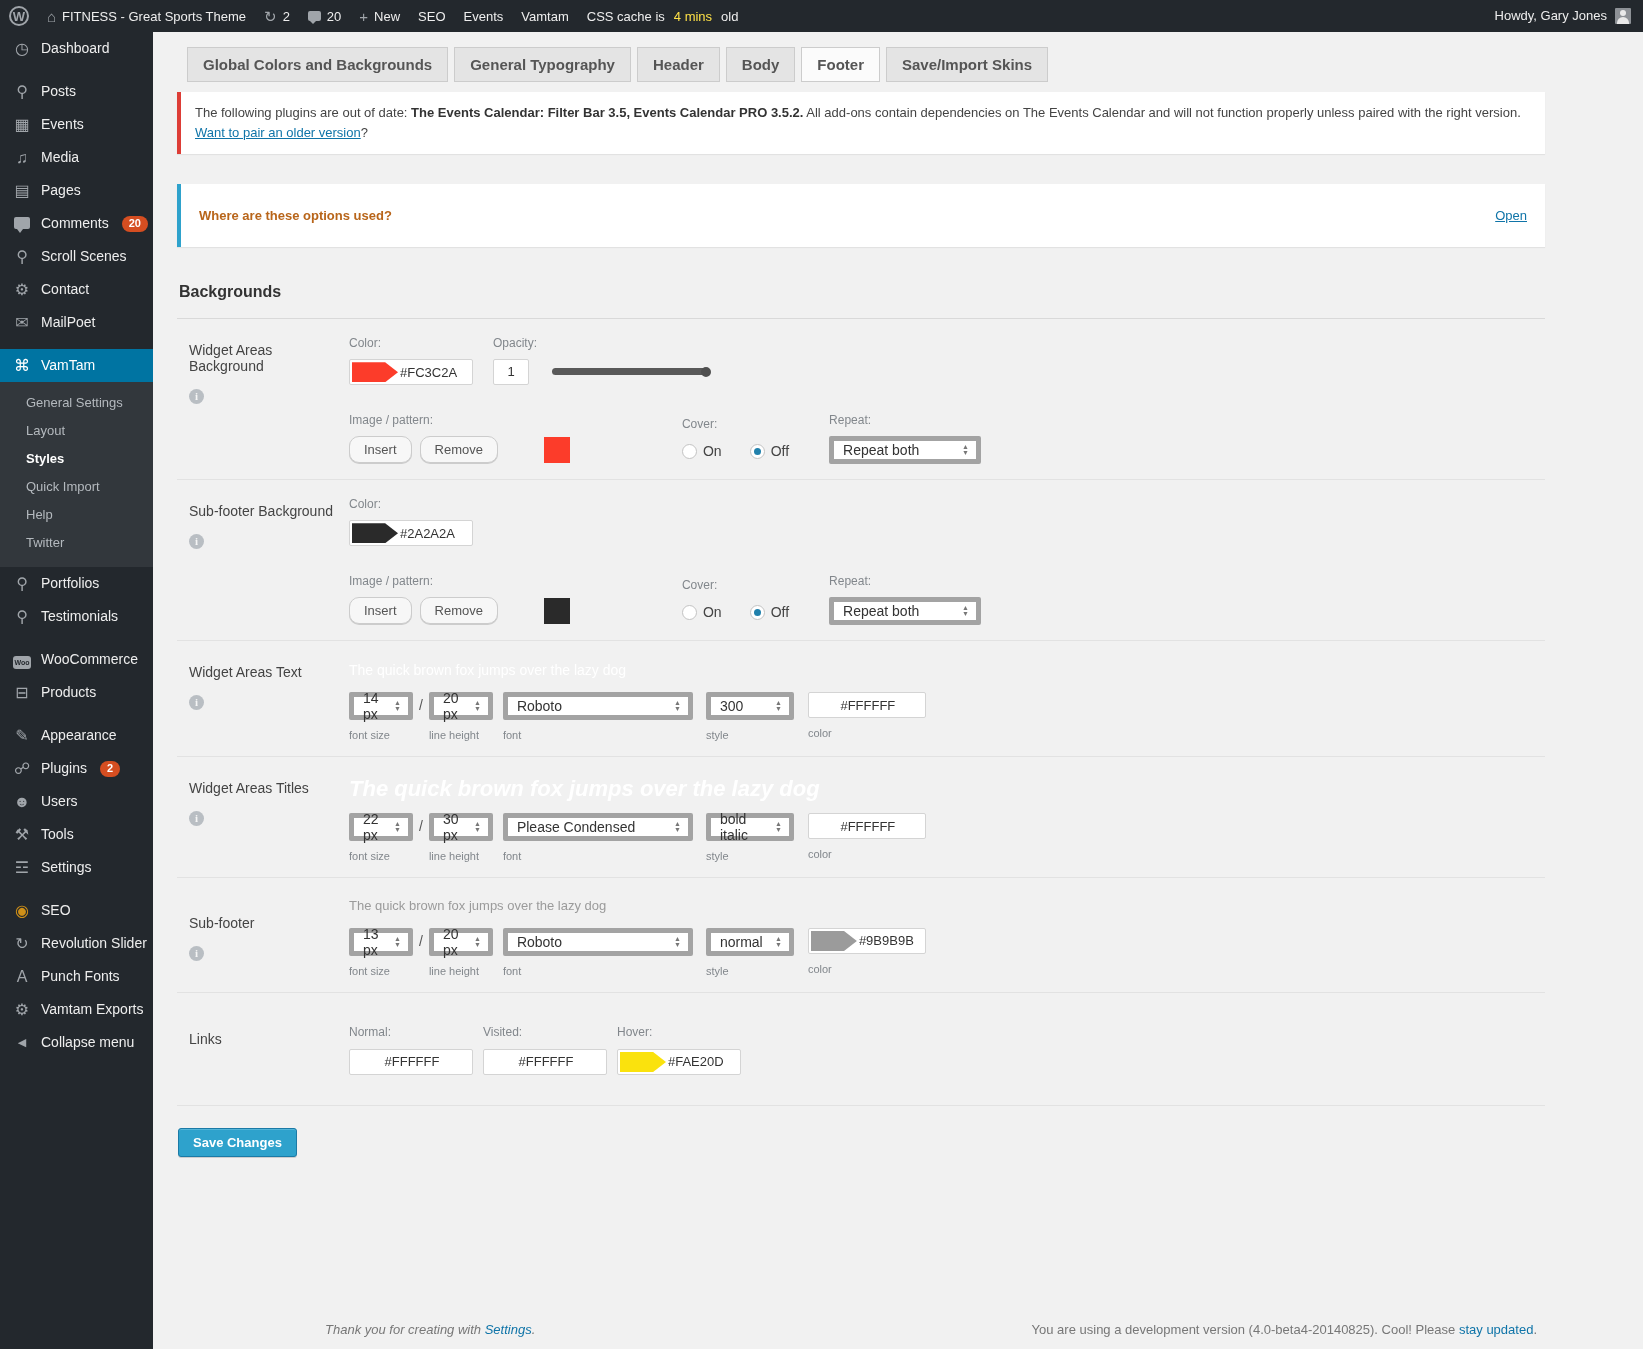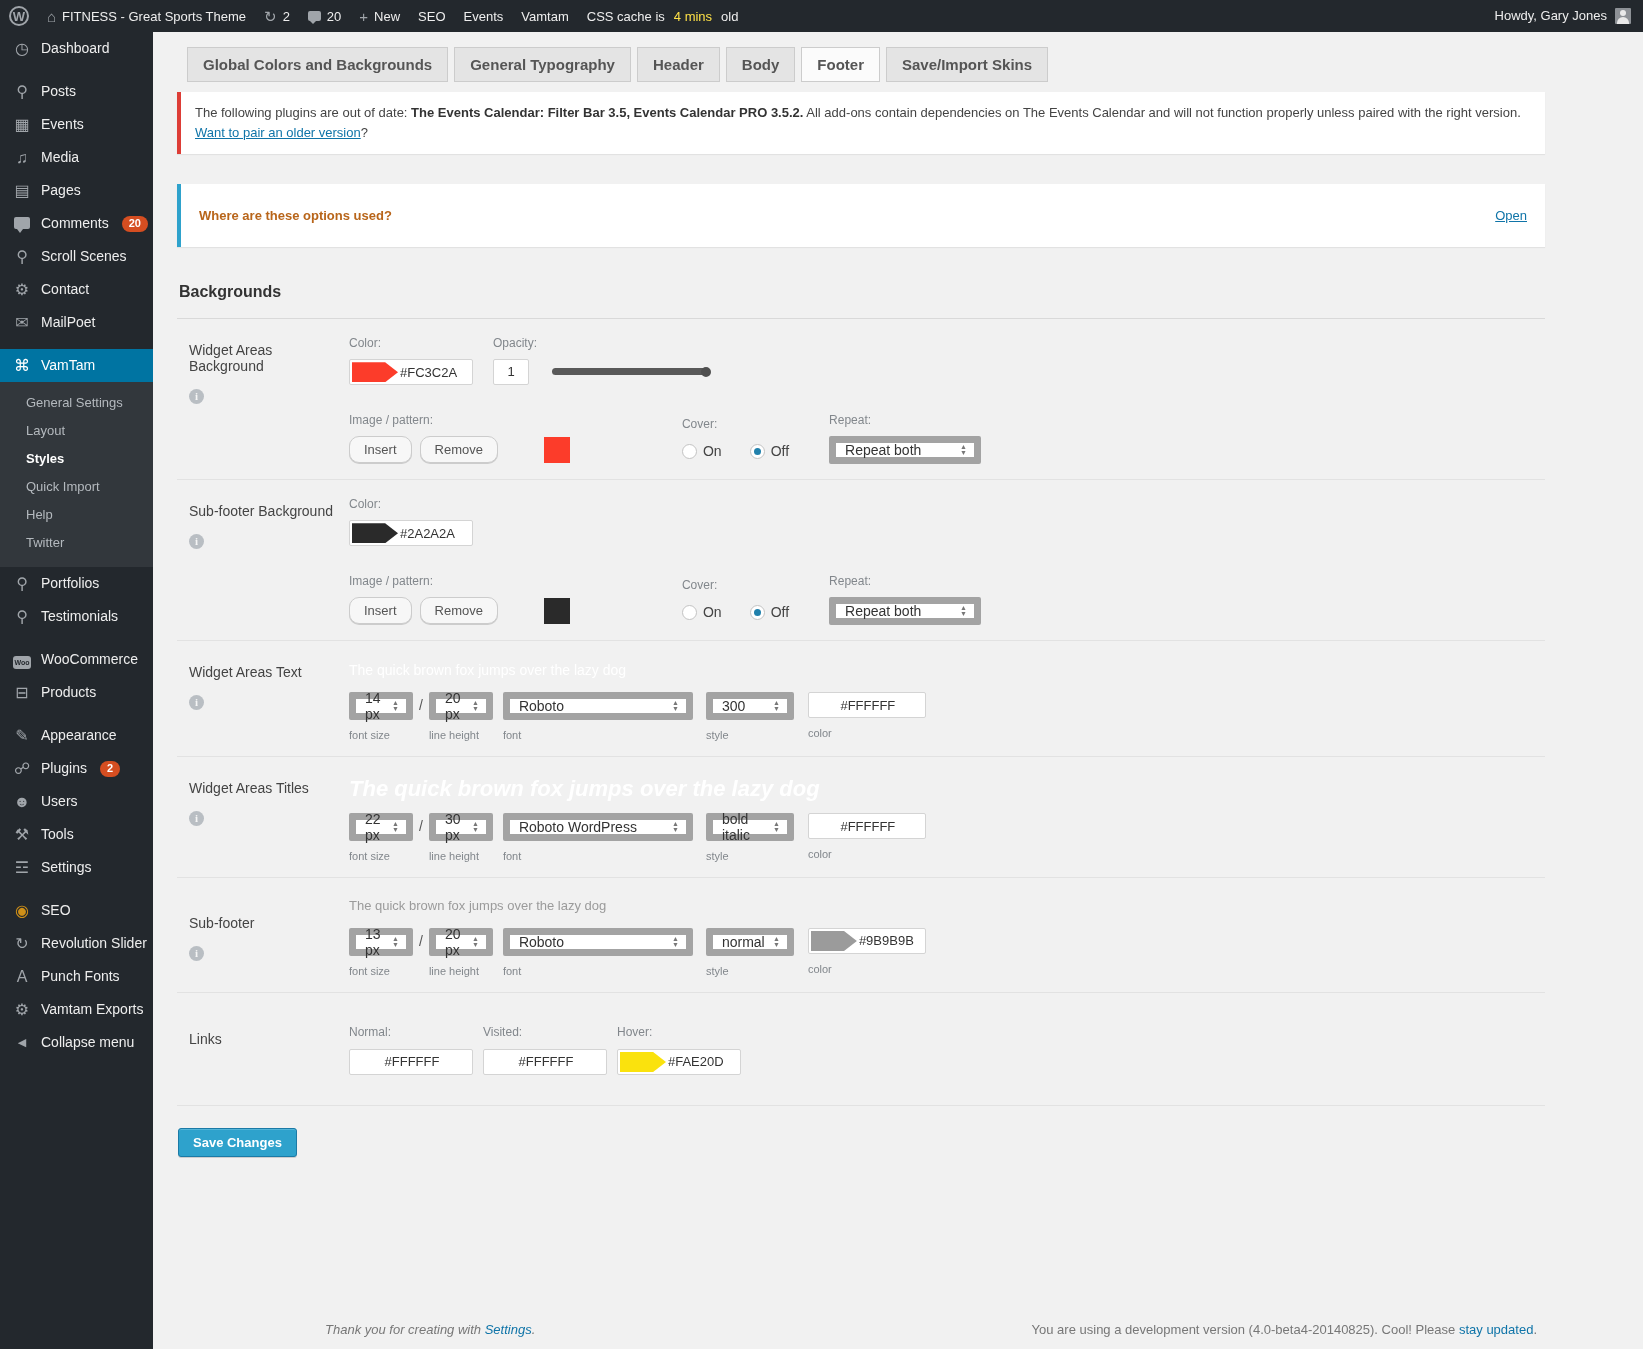--- a/index.html
+++ b/index.html
@@ -107,21 +107,21 @@
     box-shadow:inset 0 1px 0 rgba(120,200,230,.5), 0 1px 0 rgba(0,0,0,.15);
     color:#fff; font-size:13px; font-weight:600; padding:6px 14px; cursor:pointer; font-family:inherit; }
 
   .swatch { width:26px; height:26px; flex-shrink:0; }
 
   .radio { width:15px; height:15px; border-radius:50%; border:1px solid #c3c3c3; background:#fff;
     display:inline-block; position:relative; vertical-align:middle; cursor:pointer; flex-shrink:0; }
   .radio.checked::after { content:""; position:absolute; left:3px; top:3px; width:7px; height:7px; border-radius:50%; background:#2181ac; }
   .radio-lbl { font-size:14px; color:#444; margin:0 0 0 6px; line-height:16px; }
 
-  .select { height:28px; background:#fff; border:7px solid #a3a3a3; border-radius:2px;
+  .select { height:28px; background:#fff; border:5px solid #a3a3a3; border-radius:2px;
     display:flex; align-items:center; justify-content:space-between; padding:0 7px 0 9px;
     font-size:14px; color:#333; cursor:pointer; }
   .updown { display:flex; flex-direction:column; font-size:7px; line-height:6px; color:#777; text-align:center; }
 
   .preview { margin:3px 0 13px; line-height:1.3; }
   .pv-text { font-size:14px; }
   .pv-titles { font-size:22px; font-weight:bold; font-style:italic; margin:1px 0 9px; }
   .pv-sub { font-size:13px; }
 
   .controls { display:flex; align-items:flex-start; }
@@ -517,21 +517,21 @@
               <span>30 px</span>
               <span class="updown">
                   <span>▲</span>
                   <span>▼</span>
                 </span>
             </div>
             <div class="sub">line height</div>
           </div>
           <div class="field w-font">
             <div class="select">
-              <span>Roboto WordPress</span>
+              <span>Please Condensed</span>
               <span class="updown">
                   <span>▲</span>
                   <span>▼</span>
                 </span>
             </div>
             <div class="sub">font</div>
           </div>
           <div class="field w-style">
             <div class="select">
               <span>bold italic</span>

